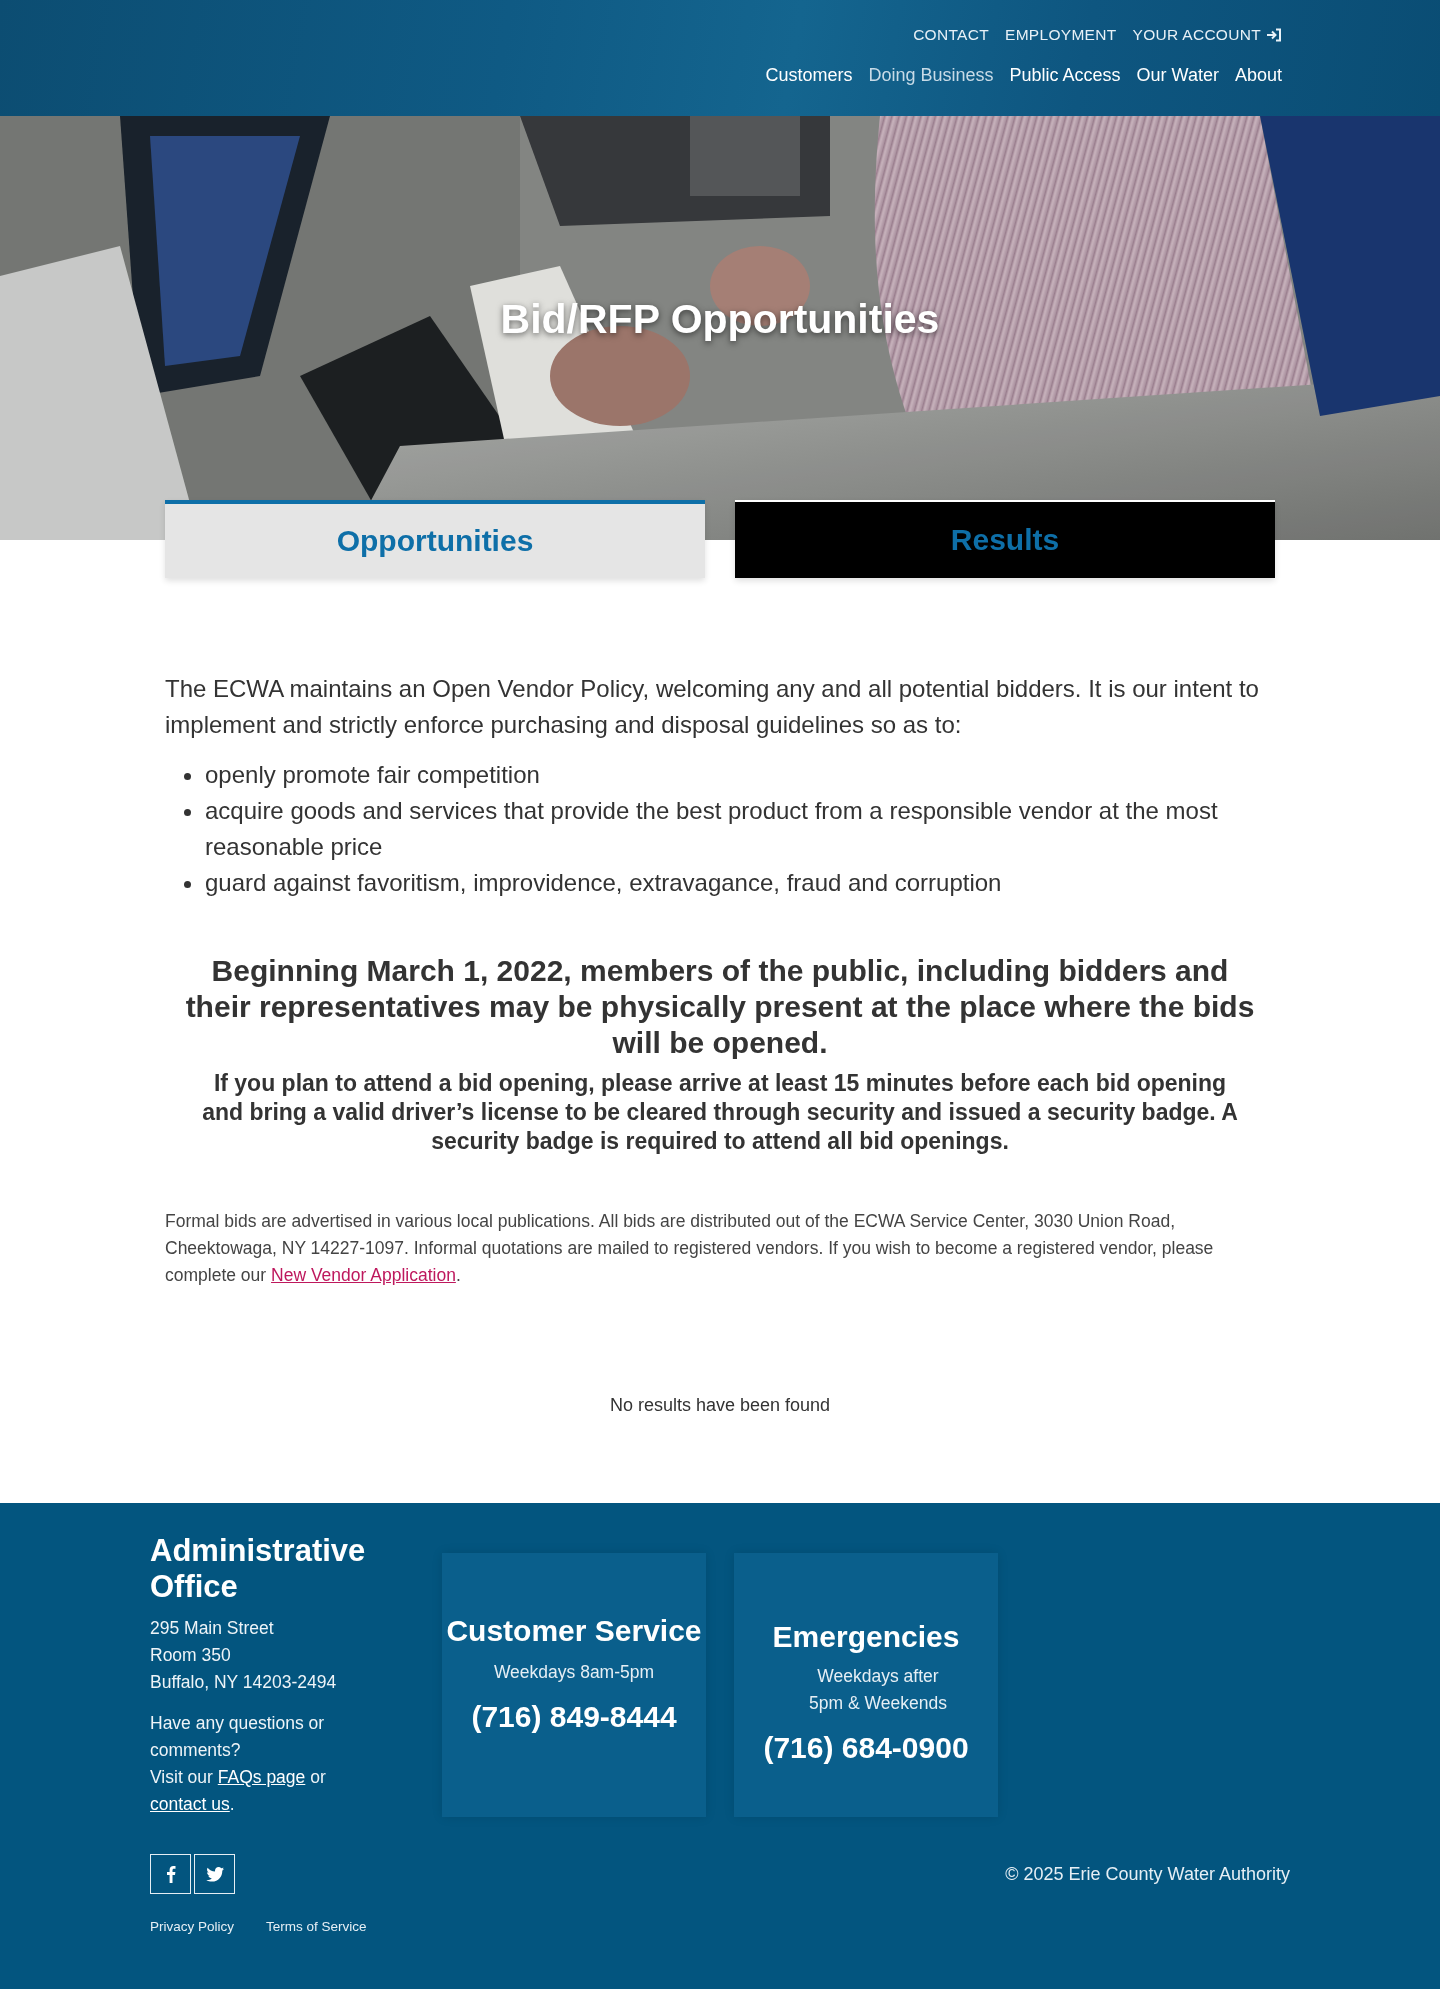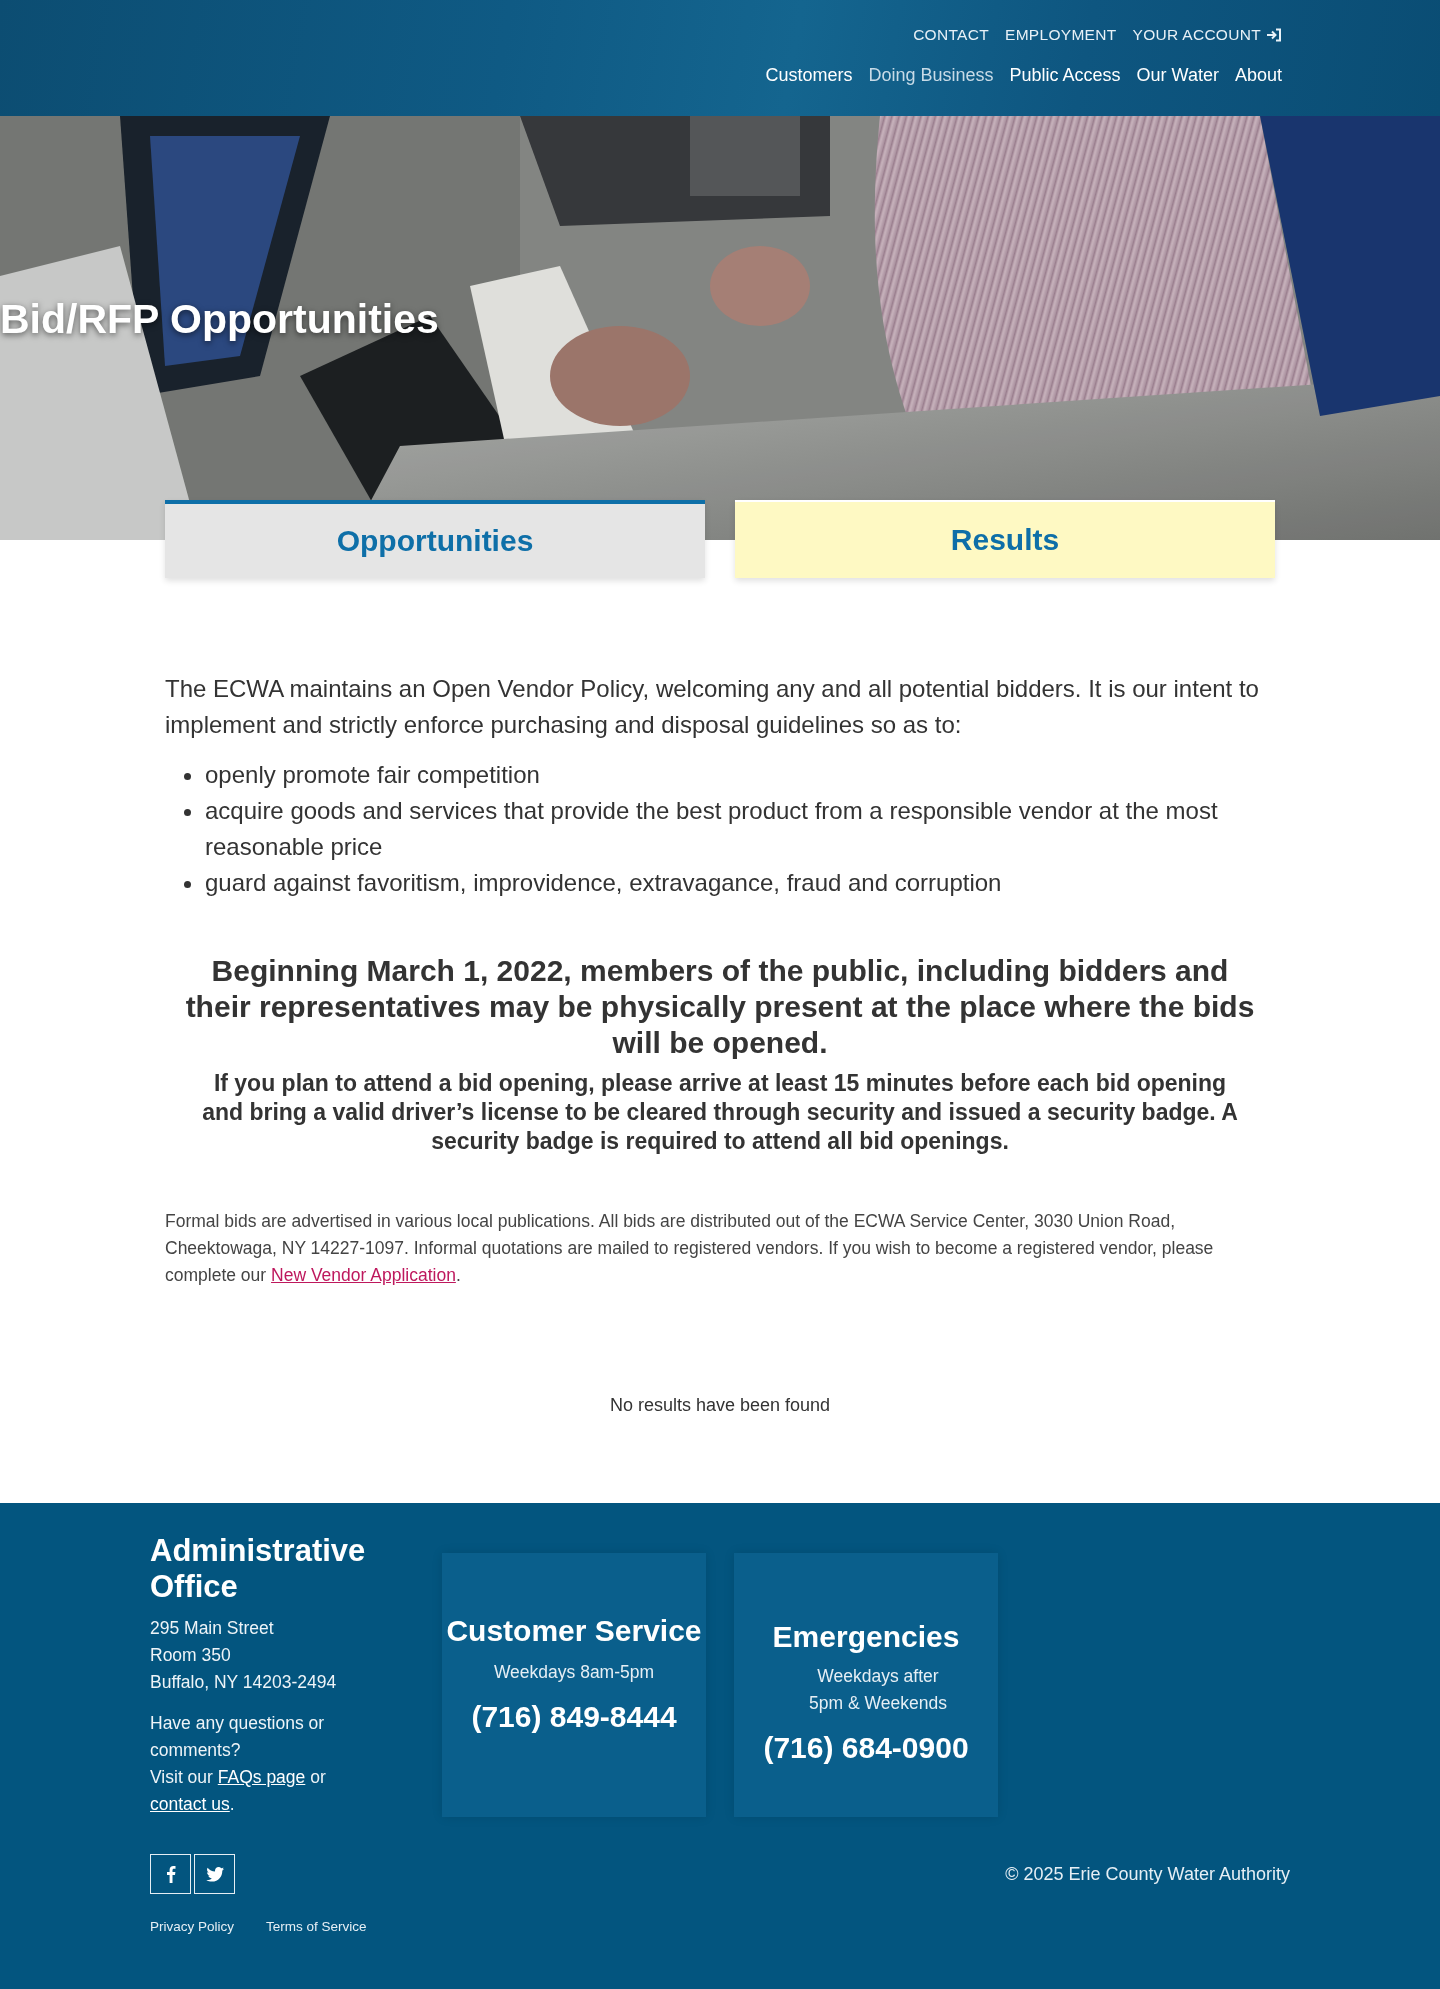--- a/index.html
+++ b/index.html
@@ -46,37 +46,37 @@
   .main-nav a.active { color: #c8dbe7; }
 
   
   .hero {
     position: absolute; top: 116px; left: 0; width: 1440px; height: 424px;
     overflow: hidden;
     background: #9a9a96;
   }
   .hero .bg-layer { position: absolute; inset: 0; }
   .hero-title {
-    position: absolute; left: 0; width: 1440px; top: 180px; 
+    position: absolute; left: 0; width: 1440px; top: 180px; text-align: center;
     color: #fff; font-size: 41px; font-weight: bold;
     text-shadow: 0 2px 6px rgba(0,0,0,0.55);
   }
 
   
   .tabs {
     position: absolute; top: 500px; left: 165px; width: 1110px; height: 78px;
     display: flex; gap: 30px; z-index: 4;
   }
   .tab {
     flex: 1; height: 78px; display: flex; align-items: center; justify-content: center;
     font-size: 30px; font-weight: bold; color: #0e6fa8; cursor: pointer;
     box-shadow: 0 3px 6px rgba(0,0,0,0.12);
   }
   .tab.active { background: #e5e5e5; border-top: 4px solid #0e6fa8; }
-  .tab.inactive { background: #fef9c3; border-top: 2px solid #fff; }
+  .tab.inactive { background: #000000; border-top: 2px solid #fff; }
 
   
   .content {
     position: absolute; top: 578px; left: 165px; width: 1110px;
   }
   .intro {
     margin-top: 93px; font-size: 24px; line-height: 36px; color: #333;
   }
   .bullets {
     margin-top: 14px; padding-left: 40px; font-size: 24px; line-height: 36px; color: #333;

